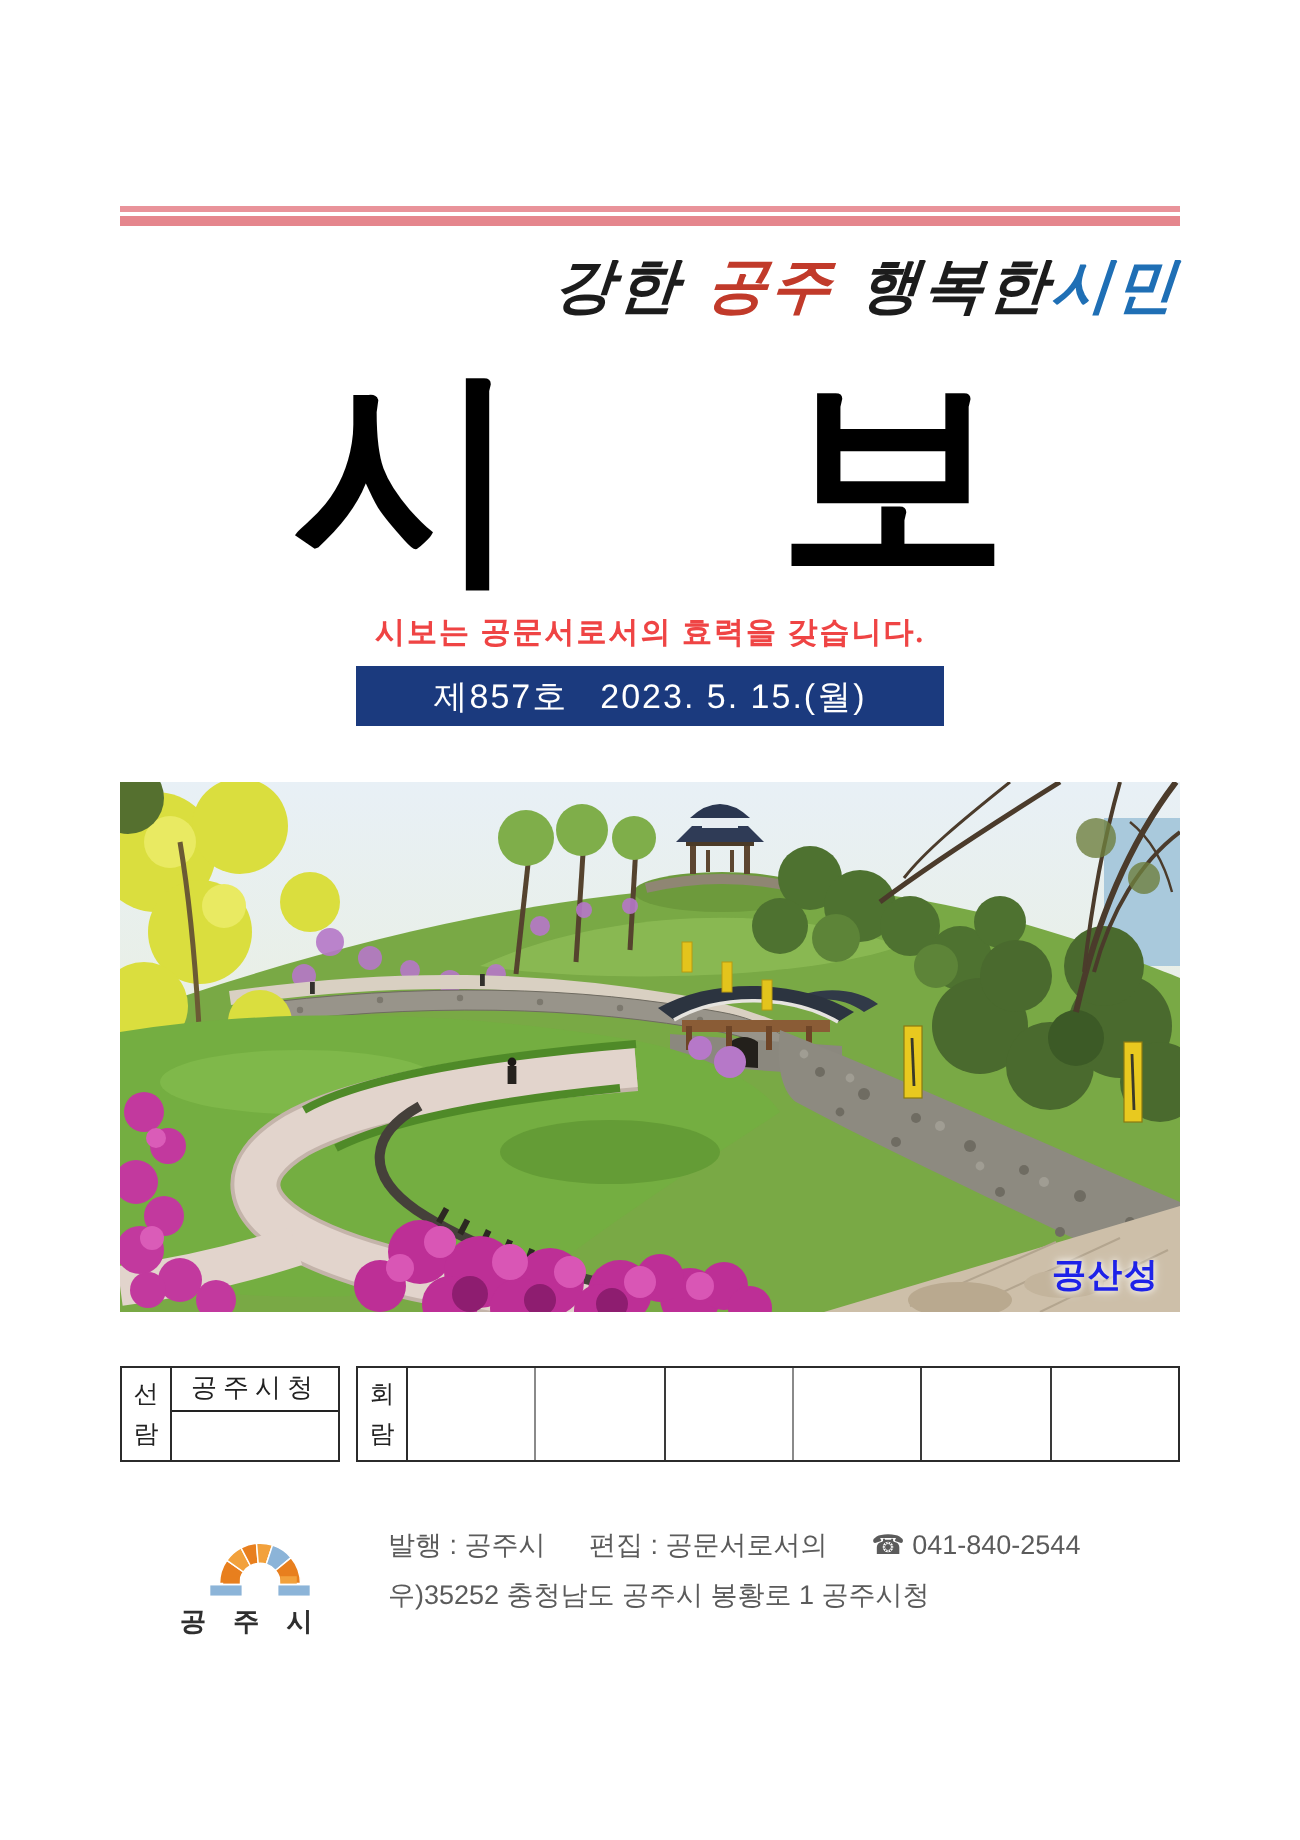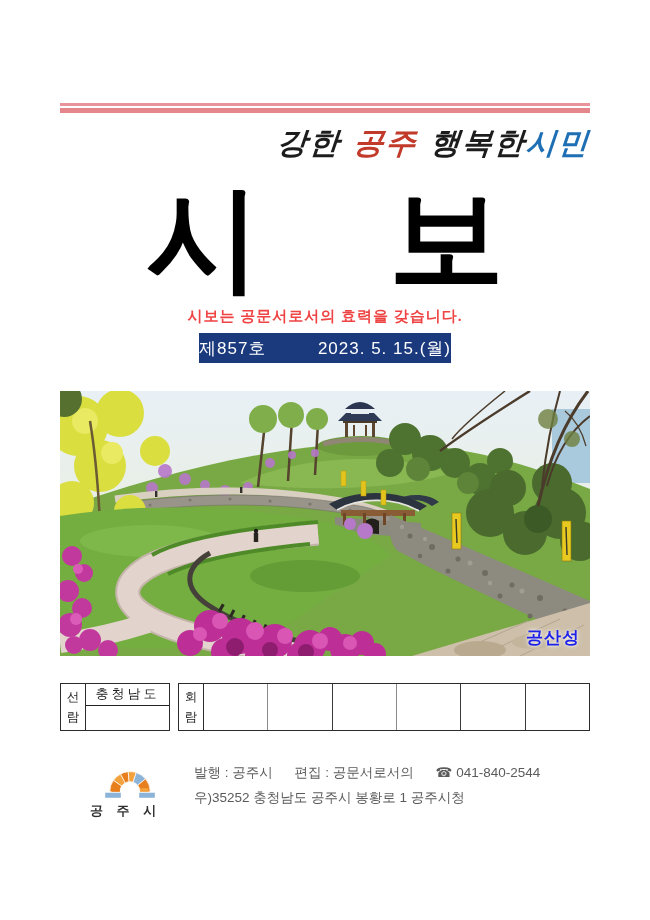--- a/index.html
+++ b/index.html
@@ -34,23 +34,23 @@
     font-weight:900;color:#000;letter-spacing:0;
   }
 
   .notice{
     margin:10px 0 0;text-align:center;
     font-family:"Liberation Serif","DejaVu Serif",serif;
     font-size:15px;font-weight:700;letter-spacing:1px;color:#ef4444;
   }
 
   .issue-bar{
-    width:252px;height:30px;margin:7px auto 0;
+    width:294px;height:30px;margin:7px auto 0;
     background:#1b3a7e;color:#ffffff;
-    display:flex;align-items:center;justify-content:space-between;gap:16px;
+    display:flex;align-items:center;justify-content:center;gap:16px;
     font-size:17px;letter-spacing:1px;
   }
 
   .website{
     margin:7px 0 0;text-align:center;
     font-family:"Liberation Serif","DejaVu Serif",serif;
     font-weight:700;font-size:17px;letter-spacing:1px;color:#111;
   }
 
   
@@ -347,21 +347,21 @@
     <span class="photo-caption">공산성</span>
   </div>
 
   <div class="routing">
     <div class="box-review">
       <div class="v-label">
         <span>선</span>
         <span>람</span>
       </div>
       <div class="review-main">
-        <div class="review-head">충청남도</div>
+        <div class="review-head">공주시청</div>
         <div class="review-space"></div>
       </div>
     </div>
     <div class="box-circulate">
       <div class="v-label">
         <span>회</span>
         <span>람</span>
       </div>
       <div class="cells">
         <div class="cell"></div>

